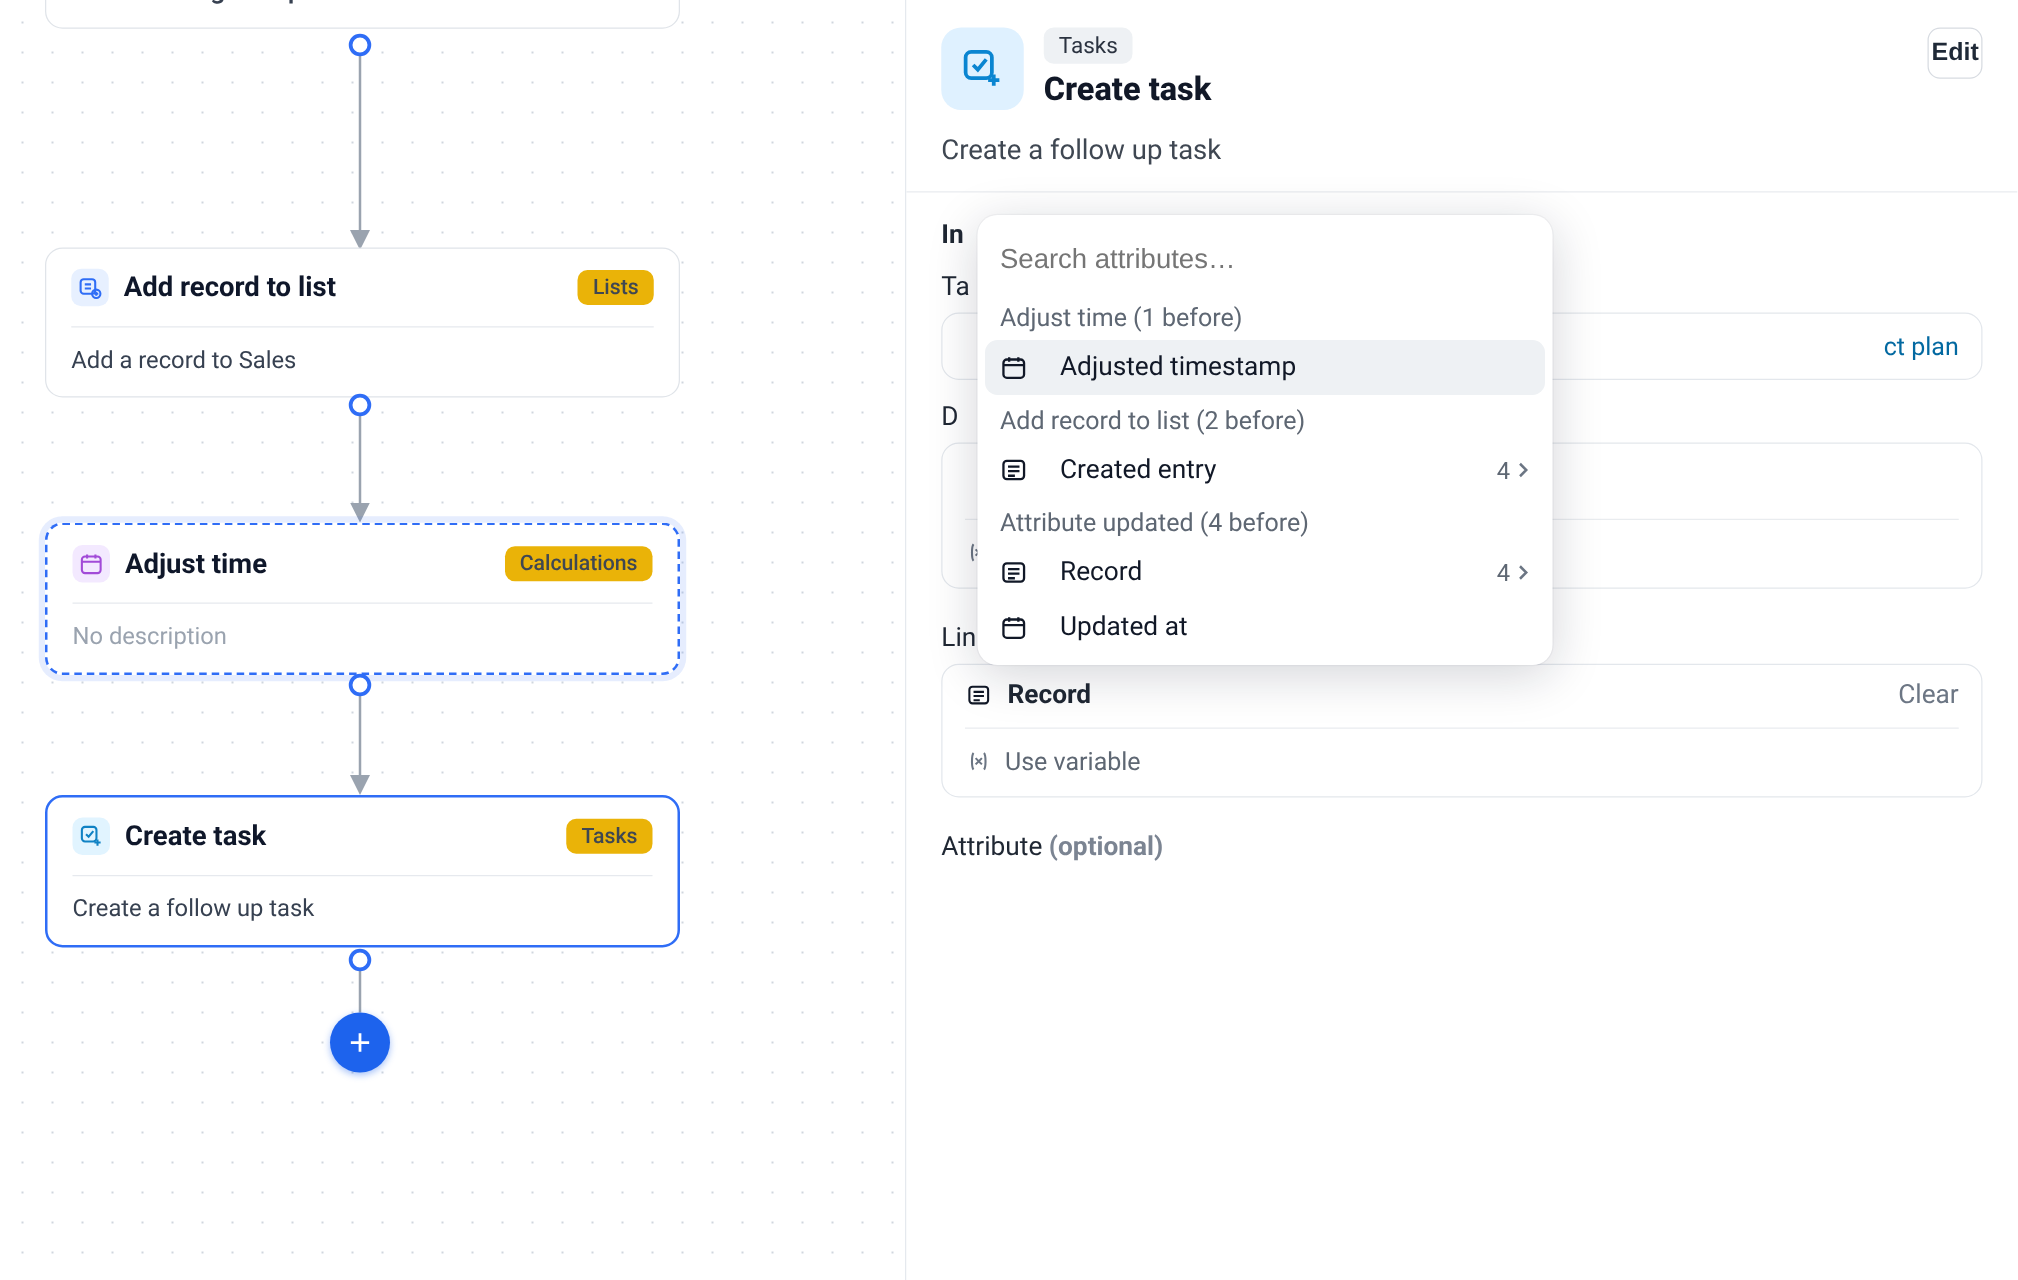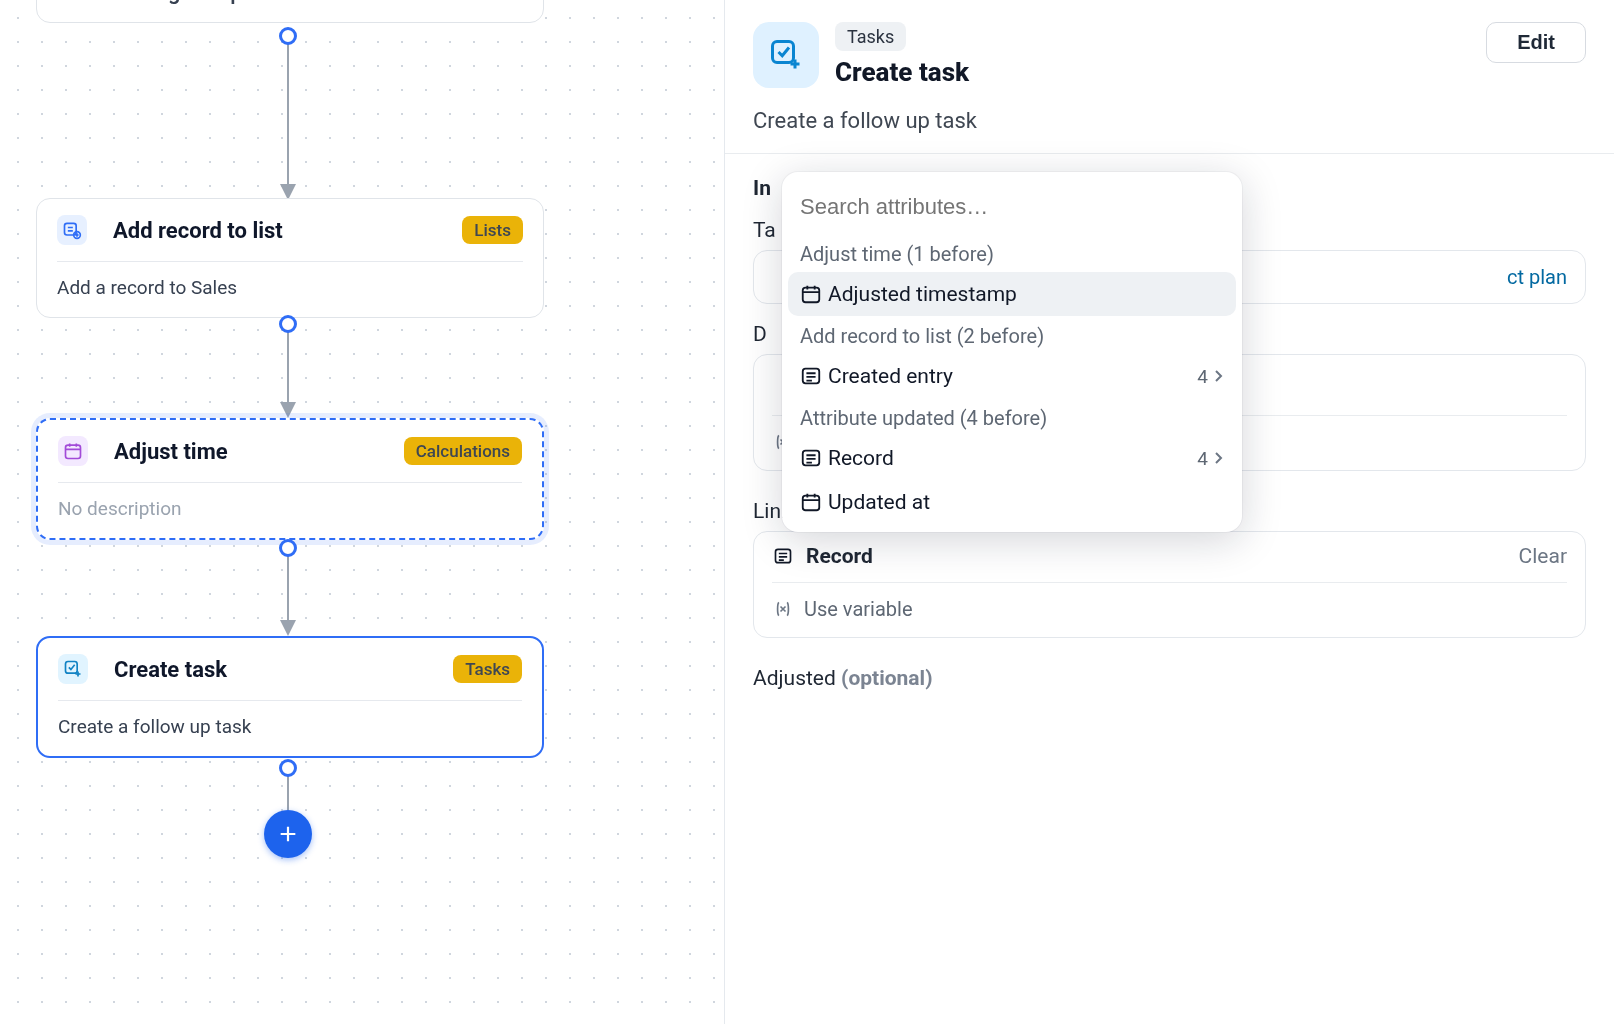--- a/index.html
+++ b/index.html
@@ -21,21 +21,21 @@
   .node {
     position: absolute;
     left: 36px;
     width: 508px;
     background: #fff;
     border: 1.5px solid #e0e4e9;
     border-radius: 14px;
     padding: 16px 20px 18px 20px;
   }
   .node.part-top { top: -20px; border-top-left-radius: 0; border-top-right-radius: 0; padding-top: 0; }
-  .node .head { display: flex; align-items: center; gap: 26px; }
+  .node .head { display: flex; align-items: center; gap: 12px; }
   .node .title { font-size: 22px; font-weight: 700; flex: 1; color: #0f172a; }
   .node .badge { background: #eab308; color: #3f4752; border-radius: 8px; padding: 4px 12px; font-size: 17px; font-weight: 500; }
   .node .bodyline { border-top: 1px solid #e6e9ee; margin-top: 16px; padding-top: 14px; font-size: 19px; color: #374151; }
   .node.sel-dashed {
     border: 2px dashed #2f6df6;
     box-shadow: 0 0 0 5px rgba(47,109,246,0.12);
   }
   .node.sel-solid {
     border: 2px solid #2f6df6;
   }
@@ -67,21 +67,21 @@
   .panel-head { display: flex; align-items: flex-start; gap: 16px; margin-bottom: 20px; }
   .panel-head .big-icon {
     width: 66px; height: 66px; border-radius: 16px; background: #dff1ff;
     display: flex; align-items: center; justify-content: center; flex-shrink:0;
   }
   .panel-head .titles { flex: 1; }
   .panel-head .cat-chip { display:inline-block; background: #eef1f4; border-radius: 8px; padding: 4px 12px; font-size: 18px; color: #2b3340; margin-bottom: 6px; }
   .panel-head h1 { font-size: 26px; font-weight: 800; color: #111827; }
   .edit-btn {
     border: 1.5px solid #d7dbe1; border-radius: 10px; background: #fff;
-    padding: 8px 30px; font-size: 20px; font-weight: 600; color: #1f2937; cursor: pointer;
+    padding: 8px 2px; font-size: 20px; font-weight: 600; color: #1f2937; cursor: pointer;
   }
   .panel-sub { font-size: 22px; color: #3f4752; margin-bottom: 20px; }
   .panel hr { border: none; border-top: 1px solid #e9ecef; margin: 0 -28px 22px -28px; }
   .section-label { font-size: 21px; color: #1f2733; margin-bottom: 8px; }
   .section-label .opt { color: #7b8492; font-weight: 700; }
 
   .chip-row {
     border: 1.5px solid #e3e7ec; border-radius: 14px; padding: 14px 18px;
     display: flex; align-items: center; gap: 12px; margin-bottom: 18px;
     font-size: 20px;
@@ -110,21 +110,21 @@
   }
   .dropdown input {
     width: calc(100% - 24px); margin: 6px 12px 8px 12px;
     border: none; outline: none; font-size: 22px; color: #7f1d1d;
     padding: 6px 6px;
   }
   .dropdown .group-title {
     color: #5e6773; font-size: 20px; padding: 8px 18px 6px 18px;
   }
   .dropdown .item {
-    display: flex; align-items: center; gap: 6px;
+    display: flex; align-items: center; gap: 26px;
     padding: 10px 18px; font-size: 21px; color: #111827; cursor: pointer;
   }
   .dropdown .item .cnt { margin-left: auto; color: #5e6773; font-size: 19px; display:flex; align-items:center; gap:6px; }
   .dropdown .item.sel { background: #eef1f4; border-radius: 10px; margin: 0 6px; padding-left: 12px; padding-right: 12px; }
 
   .ico { width: 22px; height: 22px; display: inline-flex; align-items: center; justify-content: center; }
   svg { display:block; }
 </style>
 </head>
 <body>
@@ -263,21 +263,21 @@
         <span class="ico">
           <svg width="20" height="20" viewBox="0 0 24 24" fill="none" stroke="#6c7684" stroke-width="2">
               <path d="M7 4c-2 2-2 14 0 16M17 4c2 2 2 14 0 16M9 9l6 6M15 9l-6 6"></path>
             </svg>
         </span>
         <span>Use variable</span>
       </div>
     </div>
 
     <div class="section-label">
-      <span>Adjusted</span>
+      <span>Attribute</span>
       <span class="opt">(optional)</span>
     </div>
   </div>
 
   <div class="dropdown">
     <input type="text" placeholder="Search attributes…" style="">
 
     <div class="group-title">Adjust time (1 before)</div>
     <div class="item sel">
       <span class="ico">

